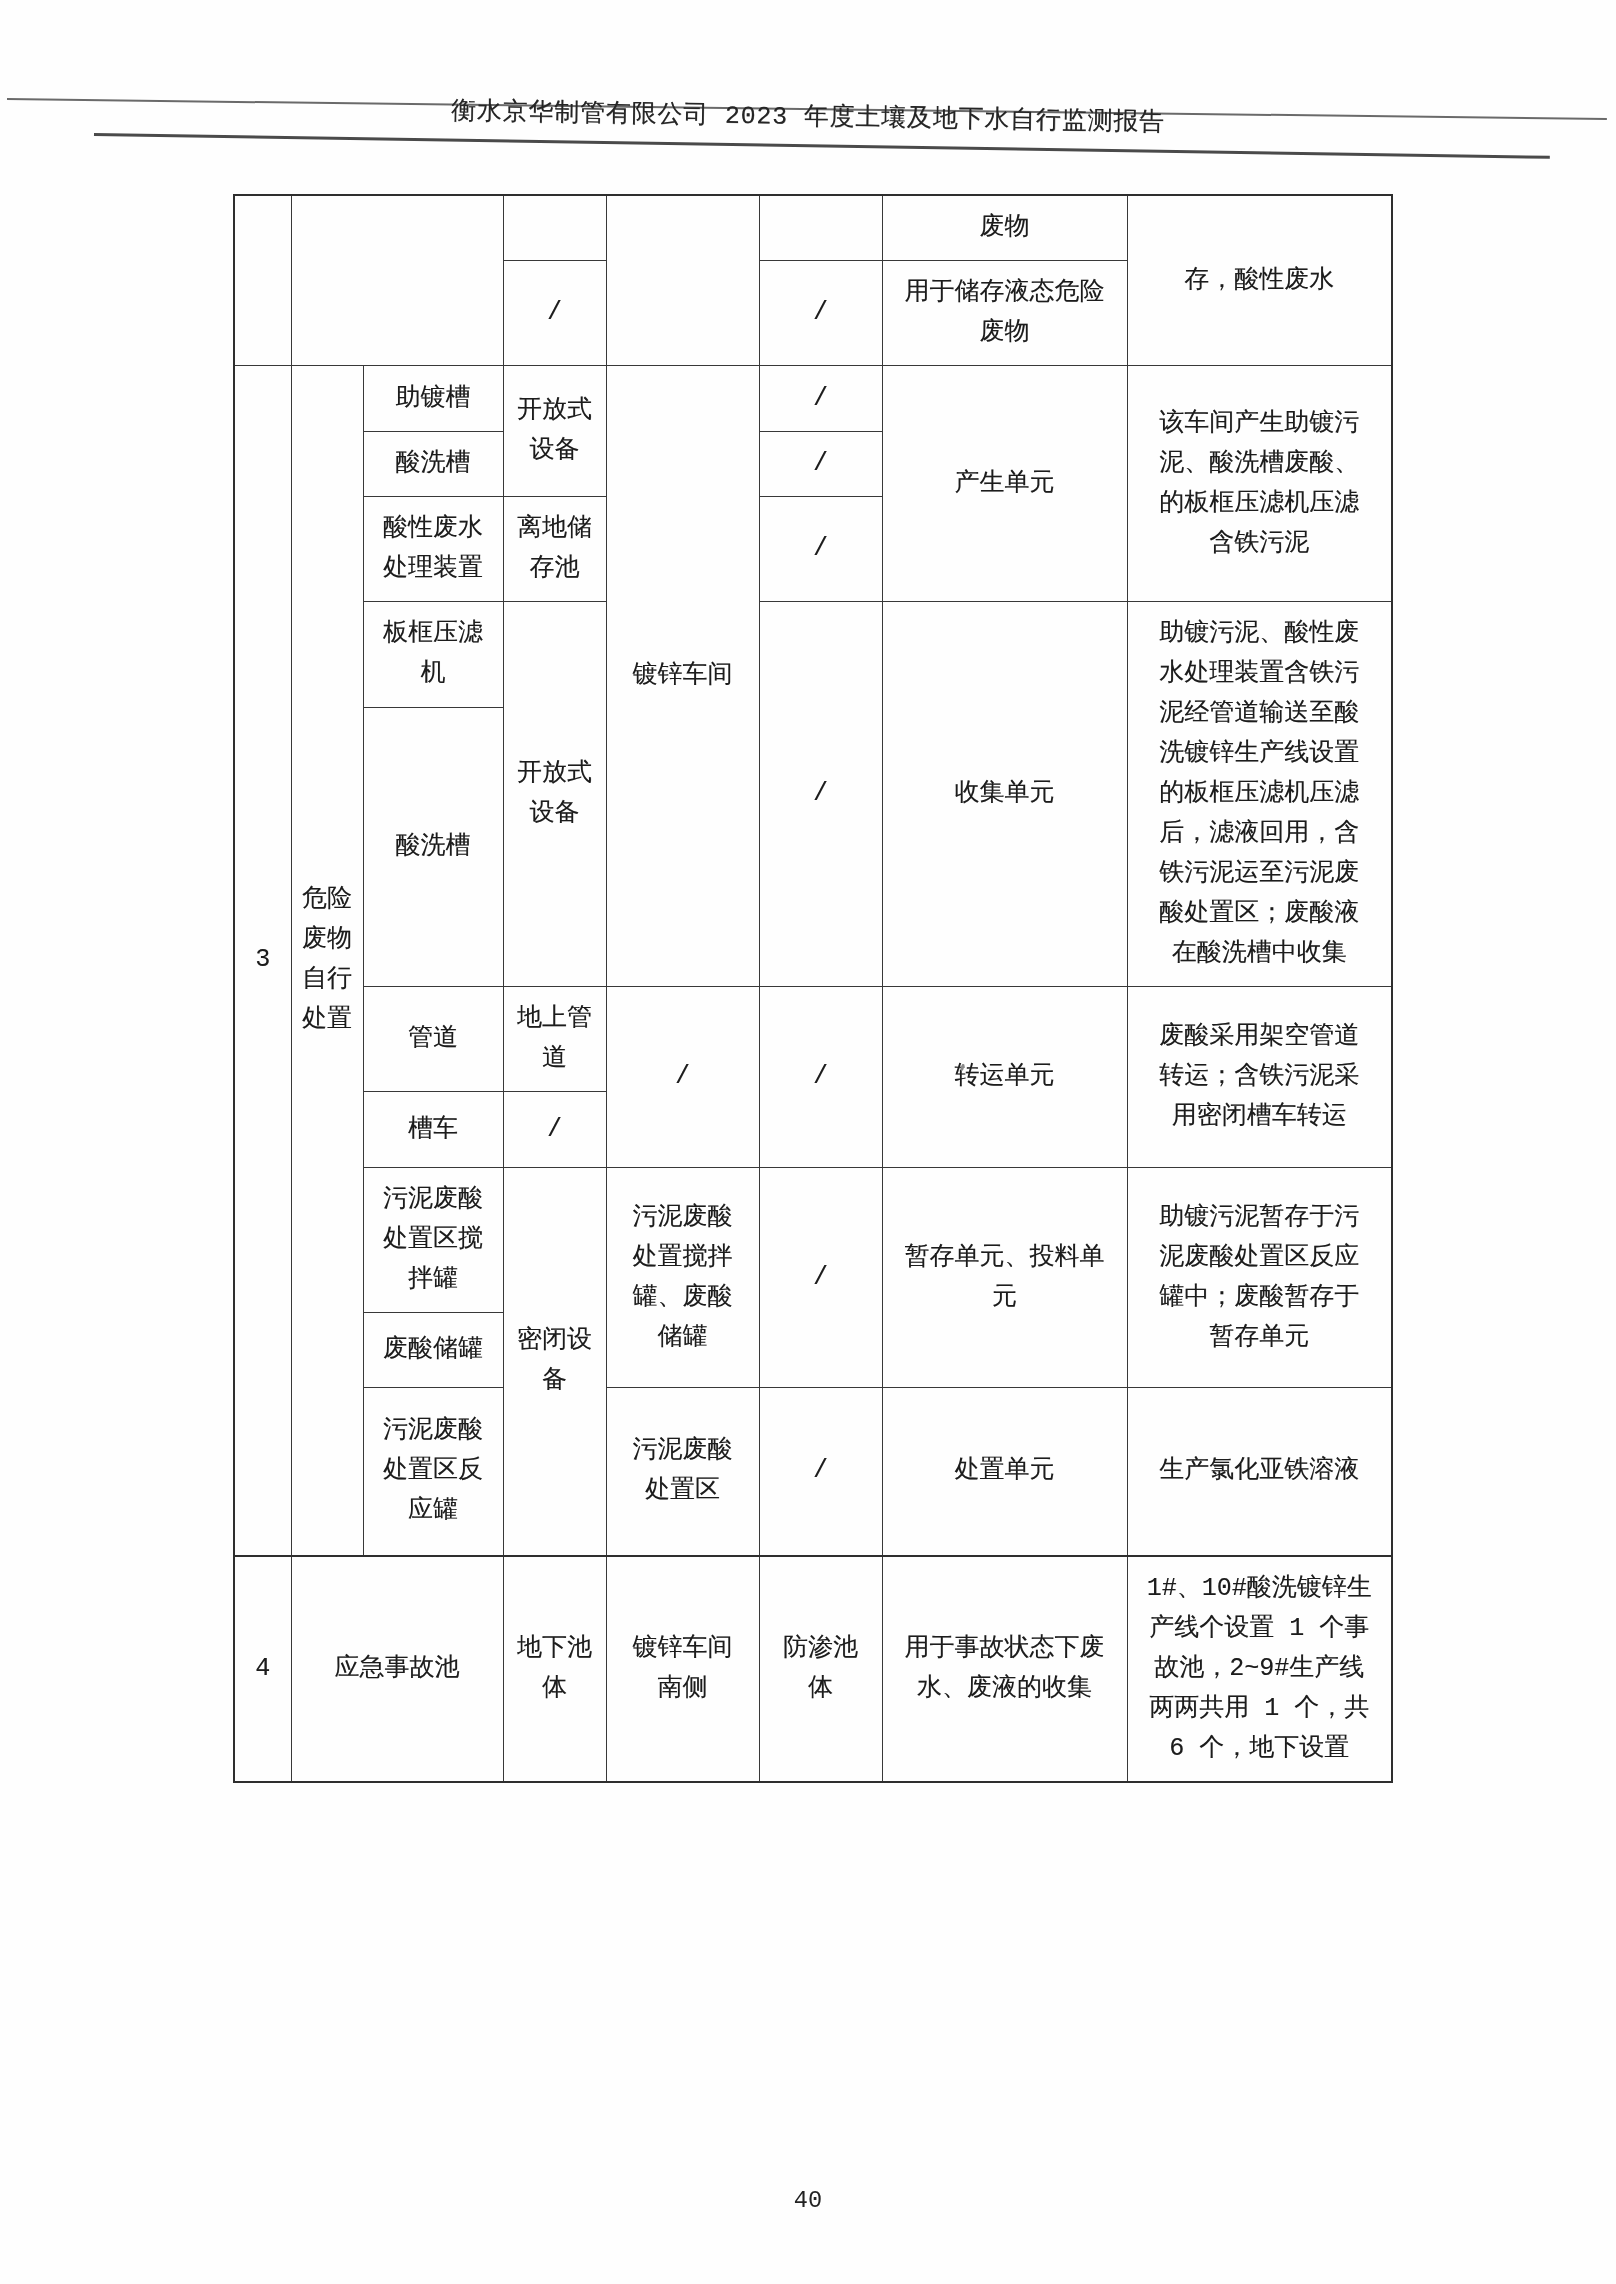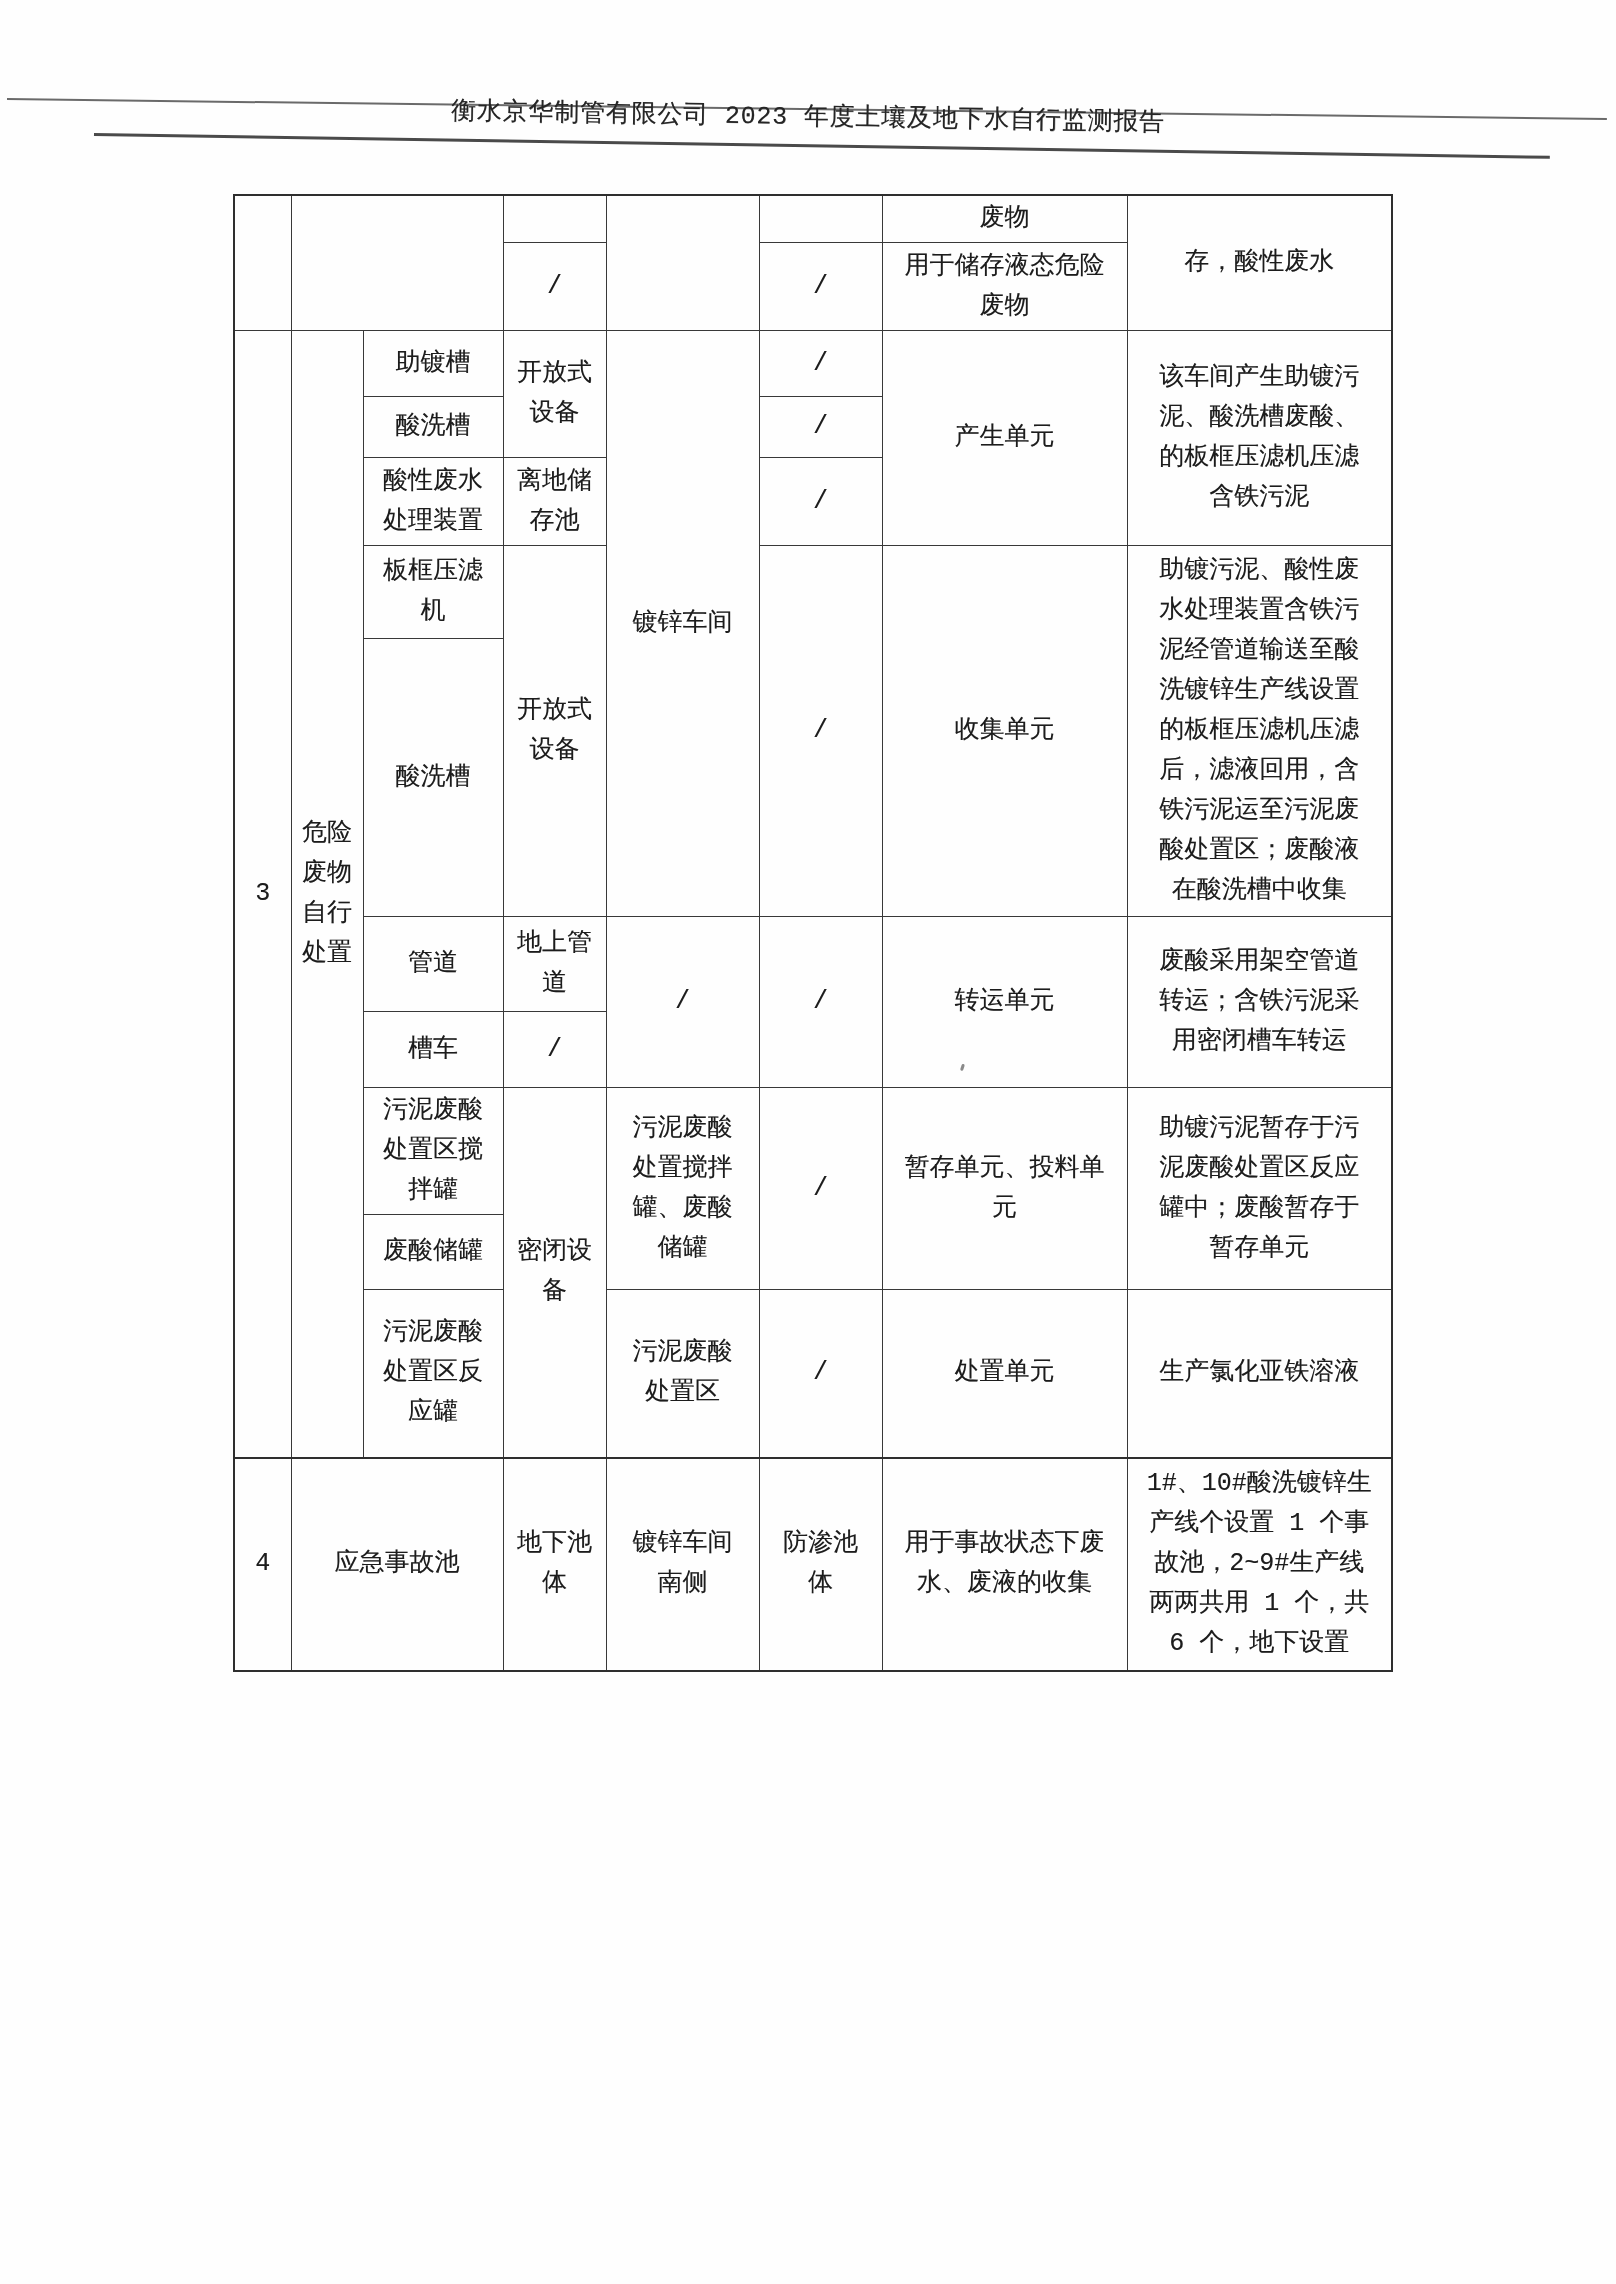--- a/index.html
+++ b/index.html
@@ -31,21 +31,21 @@
   table.facility {
     position: absolute; left: 233px; top: 194px;
     width: 1158px; border-collapse: collapse; table-layout: fixed;
     border: 2.5px solid #2e2e2e;
   }
   table.facility td {
     border: 1.7px solid #383838;
     text-align: center; vertical-align: middle;
     font-size: 25px; line-height: 40px;
     white-space: pre-line;
-    padding: 3px 5px;
+    padding: 12px 5px;
     color: #1c1c1c;
     text-shadow: 0.3px 0.3px 0 rgba(30,30,30,0.4);
     overflow: hidden;
   }
   tr.h55  { height: 46px; }
   tr.h105 { height: 88px; }
   tr.h78  { height: 66px; }
   tr.h72  { height: 61px; }
   tr.h105b{ height: 88px; }
   tr.h110 { height: 93px; }
@@ -217,15 +217,16 @@
 产线个设置 1 个事
 故池，2~9#生产线
 两两共用 1 个，共
 6 个，地下设置</td>
     </tr>
   </tbody>
     </table>
 
   <div class="speck"></div>
 
+  <div class="page-number">40</div>
 
 </div>
 
 
 </body></html>

